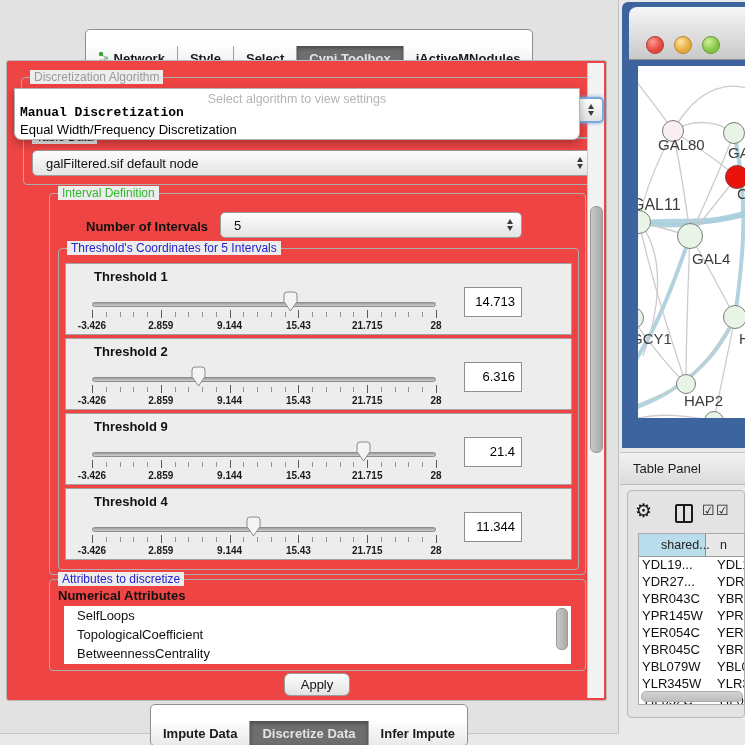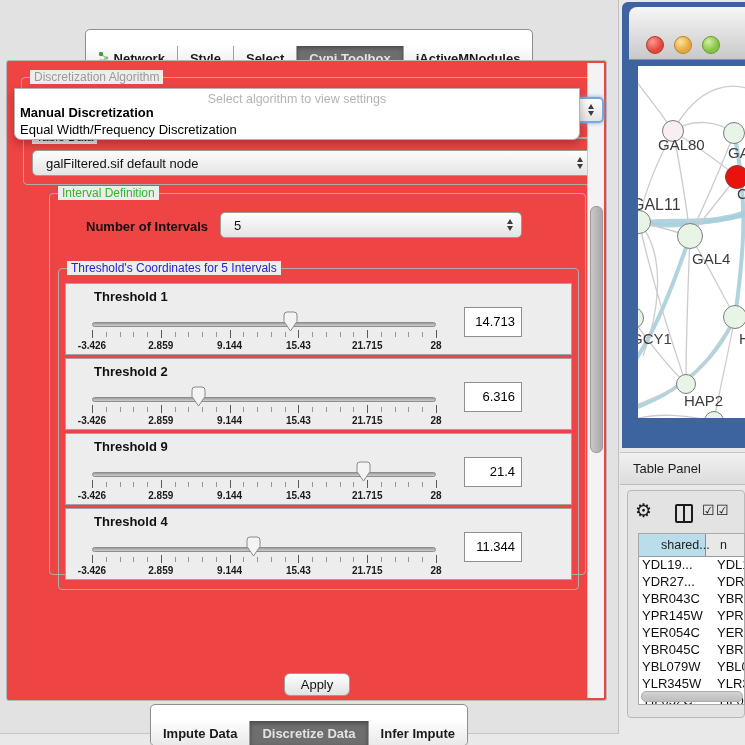--- a/index.html
+++ b/index.html
@@ -131,21 +131,21 @@
       <div class="combo focus-ring" style="left:555px;top:36px;width:42px;height:26px;z-index:5;">
         <span class="stepper">
             <i class="tri-up"></i>
             <i class="tri-dn"></i>
           </span>
       </div>
 
       <div class="abs popup" style="left:7px;top:27px;">
         <div class="hint">Select algorithm to view settings</div>
         <div id="popup-options">
-            <div class="opt" style="top: 16px; font-weight: 700;">Manual Discretization</div>
+            <div class="opt" style="top: 16px; font-weight: 700; font-family: Liberation Mono, monospace;">Manual Discretization</div>
             <div class="opt" style="top: 33px; font-weight: 400;">Equal Width/Frequency Discretization</div>
           </div>
       </div>
 
       <div class="group" style="left:16px;top:76px;width:578px;height:46px;">
         <span class="group-label g-black">Table Data</span>
         <div class="combo" style="left:8px;top:12px;width:560px;height:26px;">
           <span class="val">galFiltered.sif default node</span>
           <span class="stepper">
               <i class="tri-up"></i>
@@ -159,21 +159,21 @@
 
         <span class="abs" style="left:36px;top:25px;font-size:13px;font-weight:700;color:#111;">Number of Intervals</span>
         <div class="combo" style="left:170px;top:18px;width:302px;height:26px;">
           <span class="val">5</span>
           <span class="stepper">
               <i class="tri-up"></i>
               <i class="tri-dn"></i>
             </span>
         </div>
 
-        <div class="group" style="left:8px;top:54px;width:519px;height:320px;margin-top:20px;">
+        <div class="group" style="left:8px;top:54px;width:519px;height:320px;">
           <span class="group-label g-blue">Threshold's Coordinates for 5 Intervals</span>
           <div id="thresholds">
               <div class="tpanel" style="top: 14px;">
                 <span class="tlabel">Threshold 1</span>
                 <div class="track"></div>
                 <div class="thumb" style="left:217.1px"><svg width="15" height="21" viewBox="0 0 15 21">
                     <path d="M4,1 h7 a3,3 0 0 1 3,3 v6.5 L7.5,20 L1,10.5 V4 A3,3 0 0 1 4,1 Z" fill="#f4f4f4" stroke="#8a8a8a"></path>
                   </svg></div>
                 <div class="ticks">
                   <i style="left:0%;height:8px;top:0px;opacity:1"></i>
@@ -342,20 +342,32 @@
                   <b style="left:60%">15.43</b>
                   <b style="left:80%">21.715</b>
                   <b style="left:100%">28</b>
                 </div>
                 <div class="vbox">11.344</div>
               </div>
             </div>
         </div>
       </div>
 
+      <div class="group" style="left:42px;top:518px;width:535px;height:90px;">
+        <span class="group-label g-blue">Attributes to discretize</span>
+        <span class="abs" style="left:8px;top:8px;font-size:13px;font-weight:700;color:#111;">Numerical Attributes</span>
+        <div class="listbox">
+          <div id="attr-list">
+              <div class="item">SelfLoops</div>
+              <div class="item">TopologicalCoefficient</div>
+              <div class="item">BetweennessCentrality</div>
+            </div>
+          <div class="lscroll"></div>
+        </div>
+      </div>
 
       <div class="apply">Apply</div>
 
       <div class="mscroll-track">
         <div class="mscroll-thumb"></div>
       </div>
     </div>
 
     <div class="abs cp-bottomtabs">
       <div class="seg" id="bottom-tabs">

